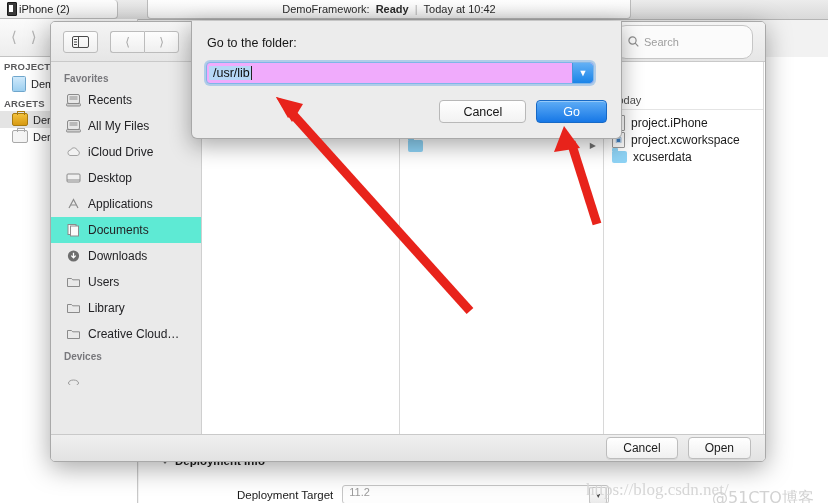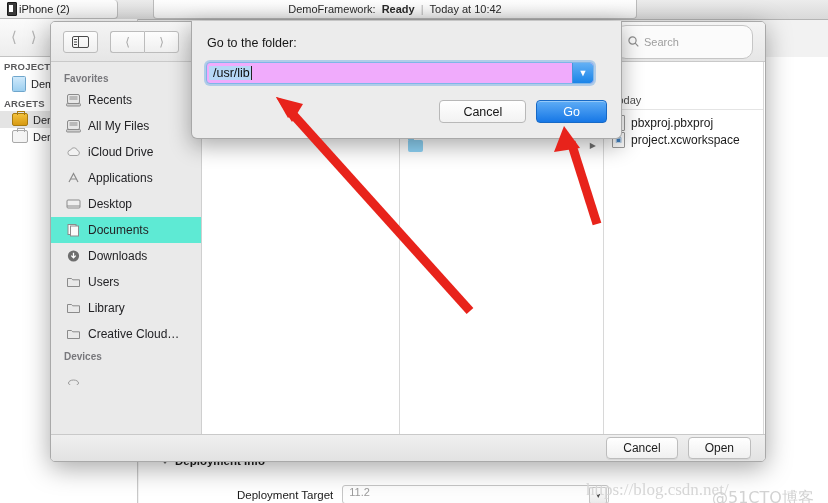--- a/index.html
+++ b/index.html
@@ -26,21 +26,21 @@
     display:flex; align-items:center; gap:2px; padding-left:7px;
     box-sizing:border-box;
     font-size:11px; color:#1d1d1d;
   }
   .phone-glyph {
     width:8px; height:12px; background:#3a3a3a; border-radius:1px;
     border:1px solid #1a1a1a; position:relative; flex:none;
   }
   .phone-glyph:after{content:"";position:absolute;left:1px;top:1.5px;width:4px;height:7px;background:#fff;}
   .xc-status {
-    position:absolute; left:153px; top:0px; width:484px; height:19px;
+    position:absolute; left:147px; top:0px; width:484px; height:19px;
     background: linear-gradient(#fefefe,#f2f2f2);
     border:1px solid #bcbcbc; border-top:none;
     border-radius:0 0 4px 4px;
     display:flex; align-items:center; justify-content:center; gap:6px;
     box-sizing:border-box; font-size:11px; color:#2b2b2b;
   }
   .xc-status b{font-weight:bold;}
   .xc-status .sep{color:#b0b0b0;}
 
   .xc-nav-head {
@@ -331,32 +331,32 @@
 
         <div class="sb-item">
           <svg class="sb-ic" viewBox="0 0 15 14" aria-hidden="true">
             <path d="M4 10.5h7.2a2.6 2.6 0 0 0 .2-5.1A3.6 3.6 0 0 0 4.6 5 2.8 2.8 0 0 0 4 10.5z" fill="#f2f2f2" stroke="#a3a3a3"></path>
           </svg>
           <span>iCloud Drive</span>
         </div>
 
         <div class="sb-item">
           <svg class="sb-ic" viewBox="0 0 15 14" aria-hidden="true">
+            <rect x="1" y="3" width="13" height="8" rx="1" fill="#efefef" stroke="#8b8b8b"></rect>
+            <line x1="1" y1="9" x2="14" y2="9" stroke="#8b8b8b"></line>
+          </svg>
+          <span>Desktop</span>
+        </div>
+
+        <div class="sb-item">
+          <svg class="sb-ic" viewBox="0 0 15 14" aria-hidden="true">
             <path d="M3 11 L7.5 2.5 L12 11" fill="none" stroke="#8b8b8b" stroke-width="1.2"></path>
             <line x1="5" y1="8" x2="10" y2="8" stroke="#8b8b8b" stroke-width="1.2"></line>
           </svg>
           <span>Applications</span>
-        </div>
-
-        <div class="sb-item">
-          <svg class="sb-ic" viewBox="0 0 15 14" aria-hidden="true">
-            <rect x="1" y="3" width="13" height="8" rx="1" fill="#efefef" stroke="#8b8b8b"></rect>
-            <line x1="1" y1="9" x2="14" y2="9" stroke="#8b8b8b"></line>
-          </svg>
-          <span>Desktop</span>
         </div>
 
         <div class="sb-item sel">
           <svg class="sb-ic" viewBox="0 0 15 14" aria-hidden="true">
             <rect x="2" y="1.5" width="8" height="10" fill="#fbfbfb" stroke="#8b8b8b"></rect>
             <rect x="4.5" y="3" width="8" height="10" fill="#fbfbfb" stroke="#8b8b8b"></rect>
           </svg>
           <span>Documents</span>
         </div>
 
@@ -408,25 +408,29 @@
           <div class="f-row">
             <span class="ic-folder"></span>
             <span class="arrow">▶</span>
           </div>
         </div>
 
         <div class="col col3" style="padding-top:28px;">
           <div class="sec-head">Today</div>
           <div class="f-row" style="margin-top:4px;">
             <span class="ic-doc">ƒ</span>
-            <span>pbxproj.pbxproj</span>
+            <span>project.iPhone</span>
           </div>
           <div class="f-row">
             <span class="ic-doc">▣</span>
             <span>project.xcworkspace</span>
+          </div>
+          <div class="f-row">
+            <span class="ic-folder"></span>
+            <span>xcuserdata</span>
           </div>
         </div>
       </div>
     </div>
 
     <div class="op-footer">
       <div class="btn">Cancel</div>
       <div class="btn">Open</div>
     </div>
   </div>

